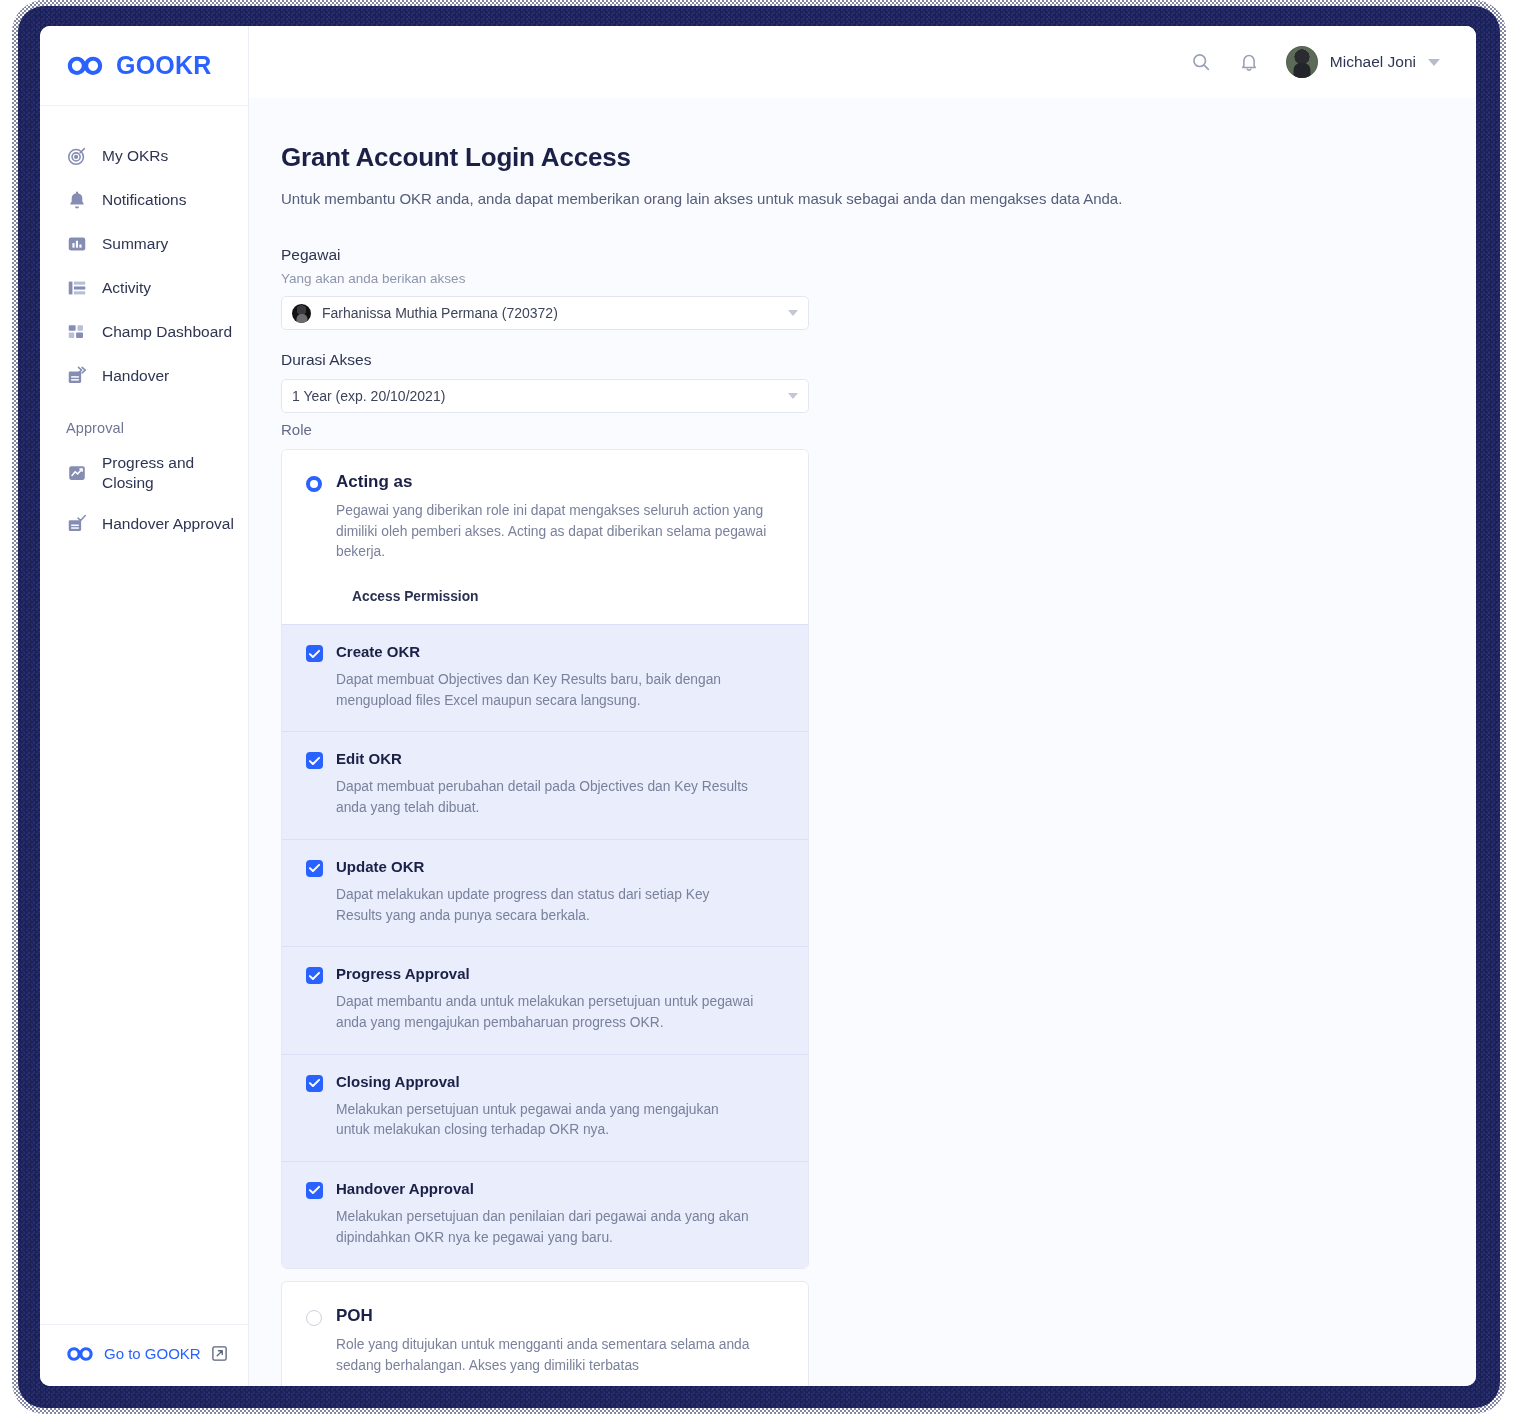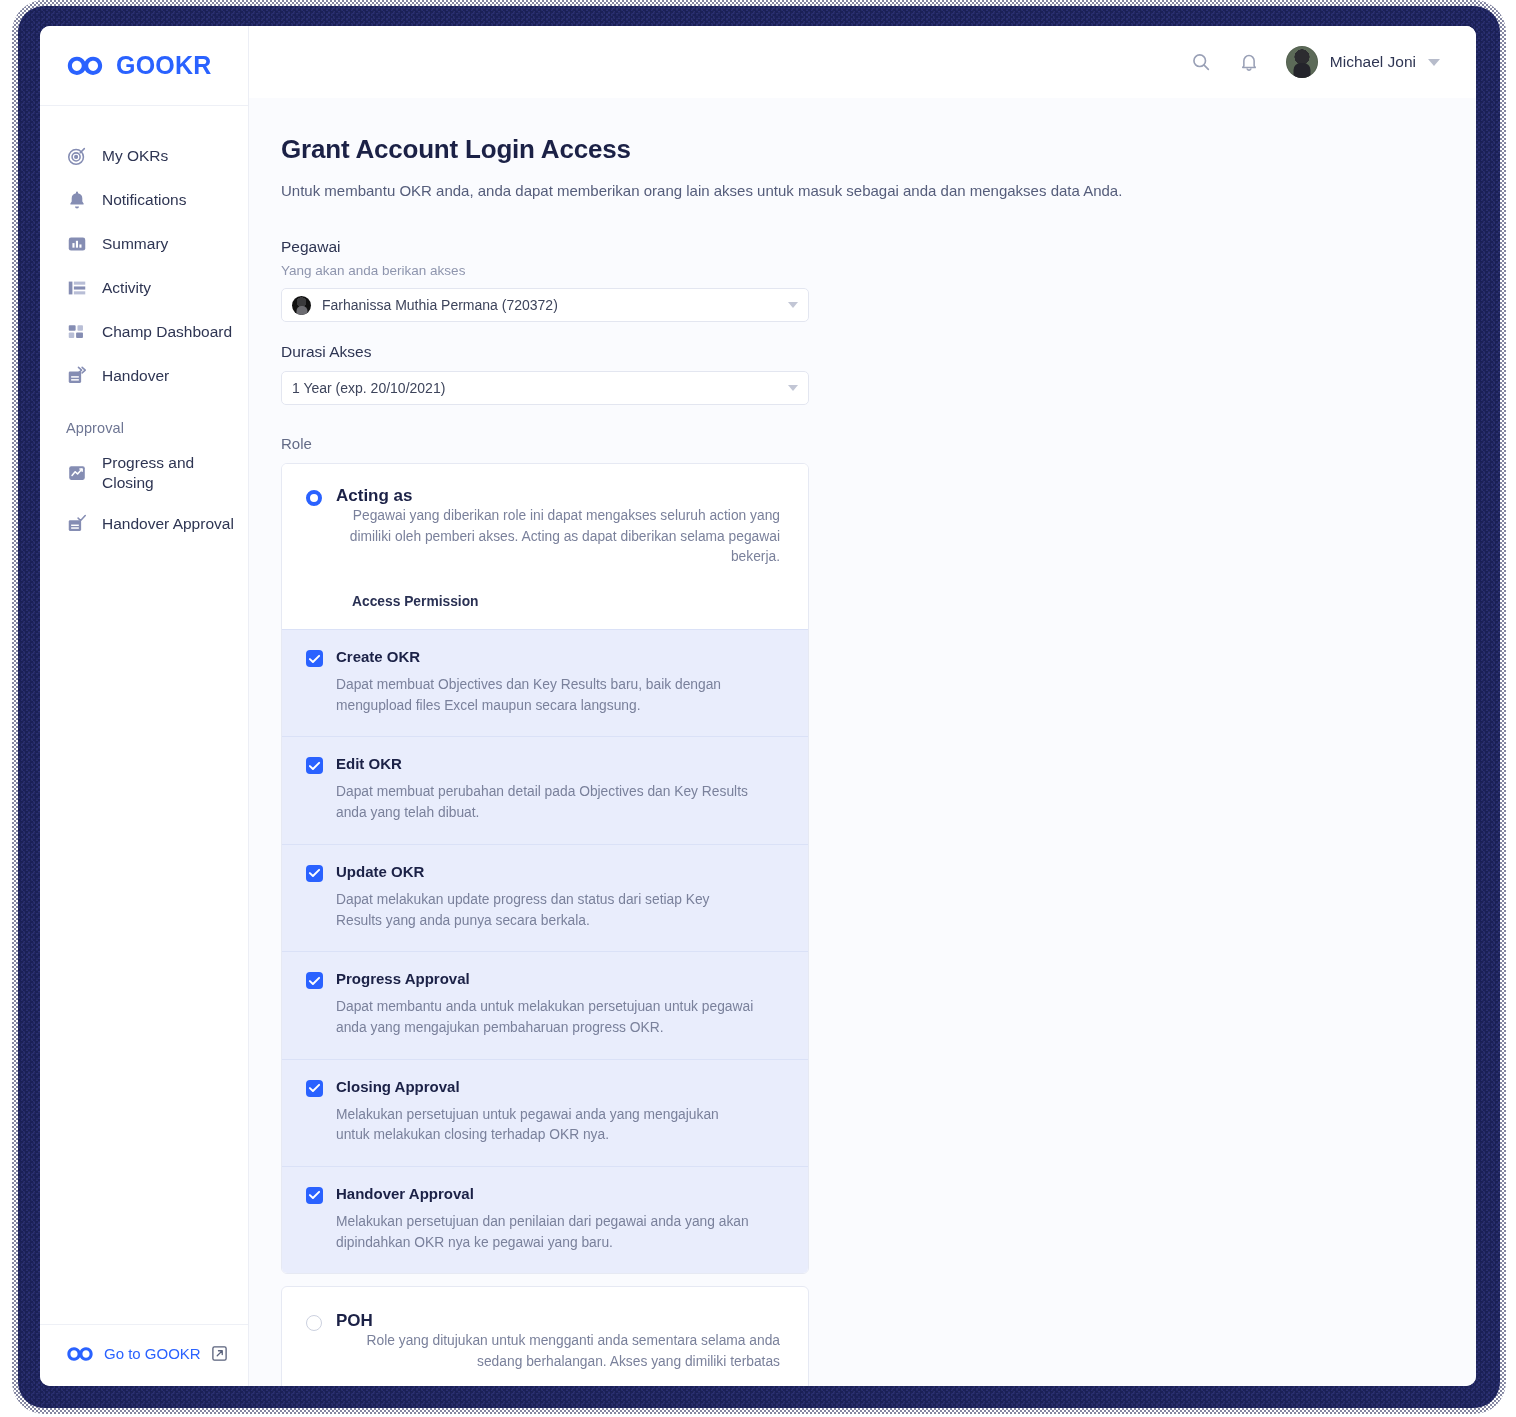--- a/index.html
+++ b/index.html
@@ -87,20 +87,21 @@
   .side-footer .fmark { width: 28px; height: 16px; display:block; }
   .side-footer .flabel { font-size: 15px; color: #2f62f4; }
   .side-footer .fext { width: 17px; height: 17px; color:#5a6179; }
 
   
   .main {
     flex: 1 1 auto;
     display: flex; flex-direction: column;
     background: #fafbfe;
     min-width: 0;
+    gap: 8px;
   }
   .topbar {
     height: 72px; flex: 0 0 72px;
     background: #ffffff;
     display: flex; align-items: center; justify-content: flex-end;
     gap: 26px;
     padding-right: 36px;
   }
   .top-ico { width: 22px; height: 22px; color:#9aa0b4; cursor:pointer; }
   .top-ico svg{ display:block; width:22px; height:22px;}
@@ -154,21 +155,21 @@
     width: 19px; height: 19px; border-radius: 50%;
     background: radial-gradient(circle at 50% 32%, #3a3a3c 0 30%, #111 31% 100%);
     position:relative; overflow:hidden; flex:0 0 19px;
   }
   .avatar-xs::after{
     content:""; position:absolute; left:50%; top:56%;
     transform:translateX(-50%);
     width:11px;height:10px;border-radius:5px 5px 2px 2px;background:#6b6b70;
   }
   .section-durasi { margin-top: 21px; }
-  .role-label { margin-top: 30px; font-size: 15px; color: #646b84; }
+  .role-label { margin-top: 8px; font-size: 15px; color: #646b84; }
 
   
   .role-card {
     margin-top: 11px;
     width: 528px;
     background: #ffffff;
     border: 1px solid #e6e9f2;
     border-radius: 6px;
     overflow: hidden;
   }
@@ -176,24 +177,23 @@
   .role-row { display: flex; align-items: flex-start; gap: 14px; }
   .radio {
     width: 16px; height: 16px; border-radius: 50%;
     flex: 0 0 16px; margin-top: 4px;
     border: 4.5px solid #2f62f4; background:#fff;
     cursor: pointer;
   }
   .radio.off { border: 1.5px solid #ccd1de; }
   .role-name { font-size: 17px; font-weight: 700; color: #1c2143; }
   .role-desc {
-    margin-left: 30px;
+    margin-top: 9px; margin-left: 30px;
     font-size: 13.8px; line-height: 1.5; color: #7b melted; color:#7b8199;
     max-width: 444px;
-    text-align: right;
   }
   .access-title {
     margin-top: 26px; margin-left: 46px;
     font-size: 13.8px; font-weight: 700; color: #2a3050;
   }
   .perm {
     background: #e9edfb;
     border-top: 1px solid #dbe1f5;
     padding: 18px 16px 20px 24px;
   }

